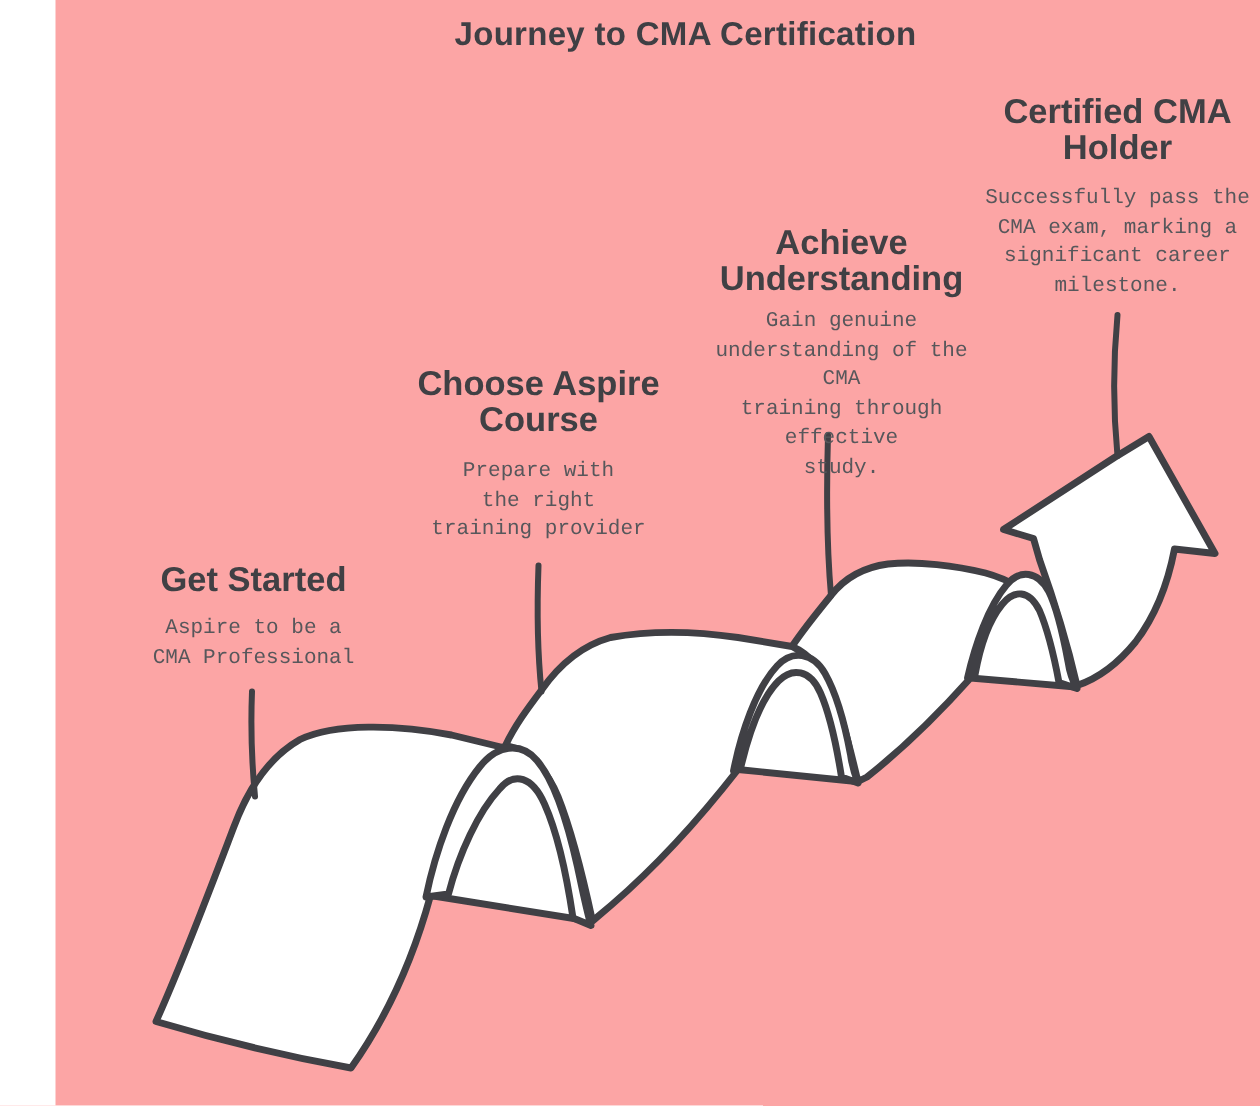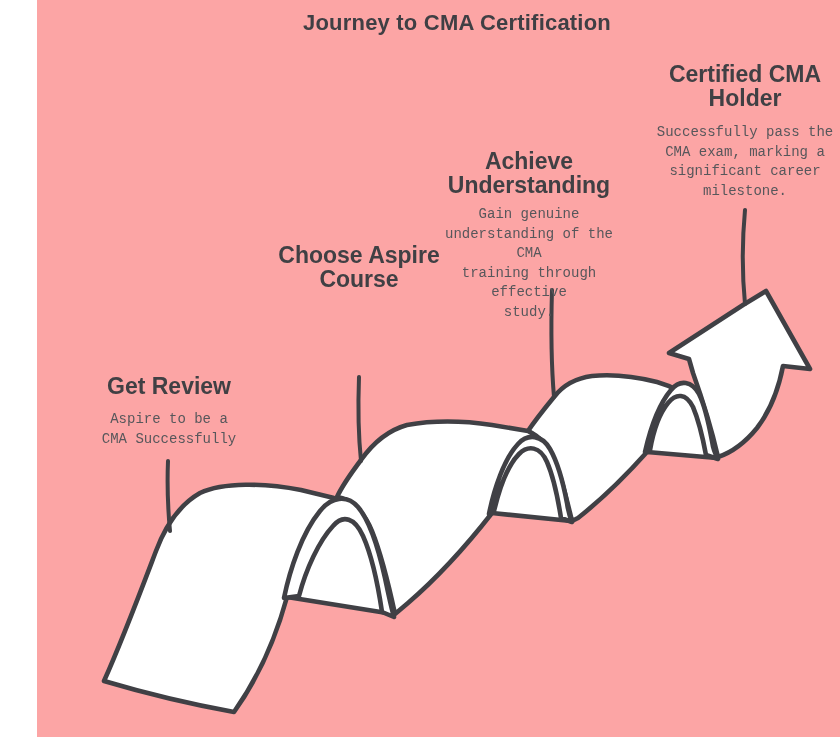--- a/index.html
+++ b/index.html
@@ -65,21 +65,21 @@
   .milestone p {
     margin: 0;
     font-size: 14px;
     line-height: 19.5px;
     color: #57575b;
     white-space: pre-line;
     font-family: Liberation Mono, monospace;
   }
   .m1 { left: 32px;  top: 374px; }
   .m2 { left: 222px; top: 243px; }
-  .m3 { left: 392px; top: 149px; }
+  .m3 { left: 424px; top: 149px; }
   .m4 { left: 608px; top: 62px;  }
   .m1 p { margin-top: 12px; }
   .m2 p { margin-top: 14px; }
   .m3 p { margin-top: 8px;  }
   .m4 p { margin-top: 13px; }
 </style>
 </head>
 <body>
 
 <div class="canvas">
@@ -154,28 +154,31 @@
     </g>
     <g>
       <path class="connector" d="M 131 461 C 130 486 131 510 133 531"></path>
       <path class="connector" d="M 322 377 C 321 404 321 432 324 461"></path>
       <path class="connector" d="M 515 290 C 514 324 514 362 517 397"></path>
       <path class="connector" d="M 708 210 C 705 242 705 273 708 304"></path>
     </g>
   </svg>
 
   <div class="milestone m1">
-    <h2>Get Review</h2>
+    <h2>Get Started</h2>
     <p>Aspire to be a
-CMA Successfully</p>
+CMA Professional</p>
   </div>
 
   <div class="milestone m2">
     <h2>Choose Aspire
 Course</h2>
+    <p>Prepare with
+the right
+training provider</p>
   </div>
 
   <div class="milestone m3">
     <h2>Achieve
 Understanding</h2>
     <p>Gain genuine
 understanding of the CMA
 training through effective
 study.</p>
   </div>

